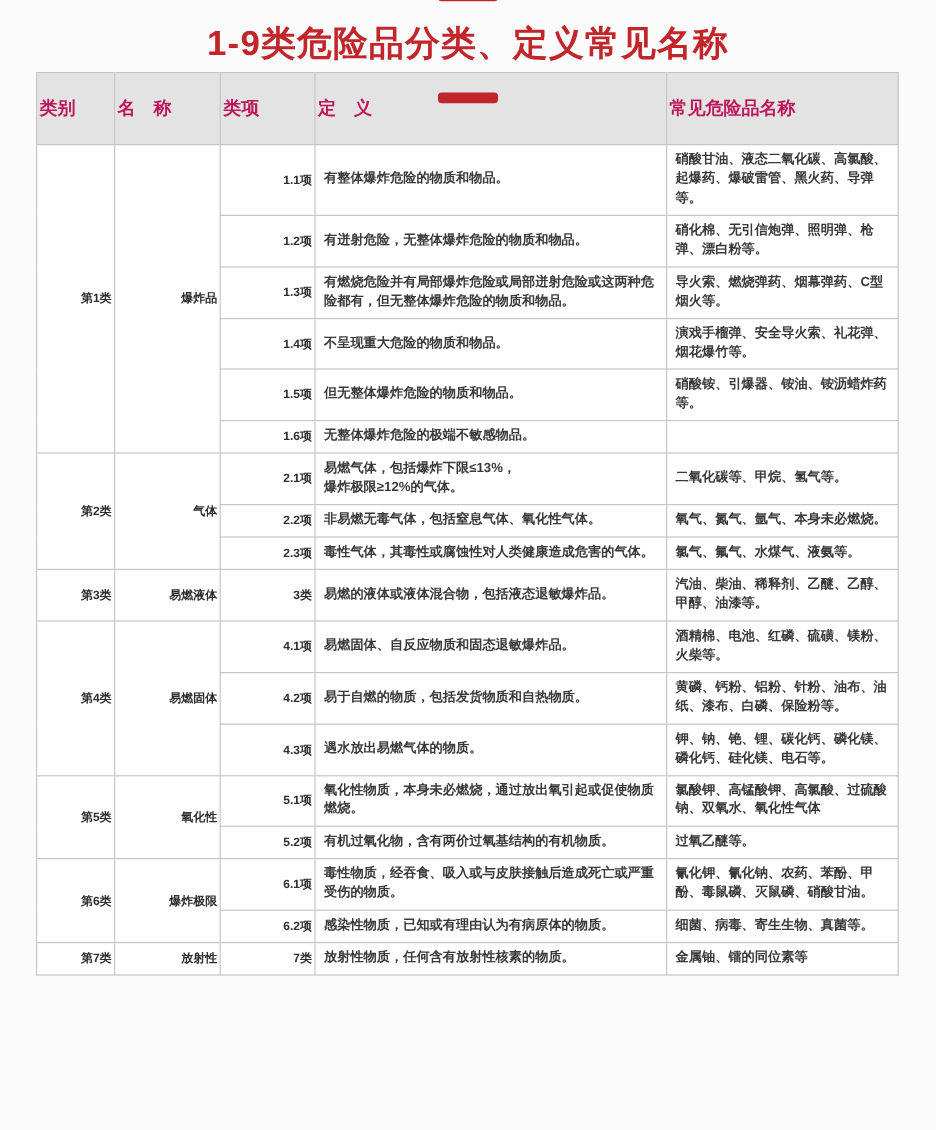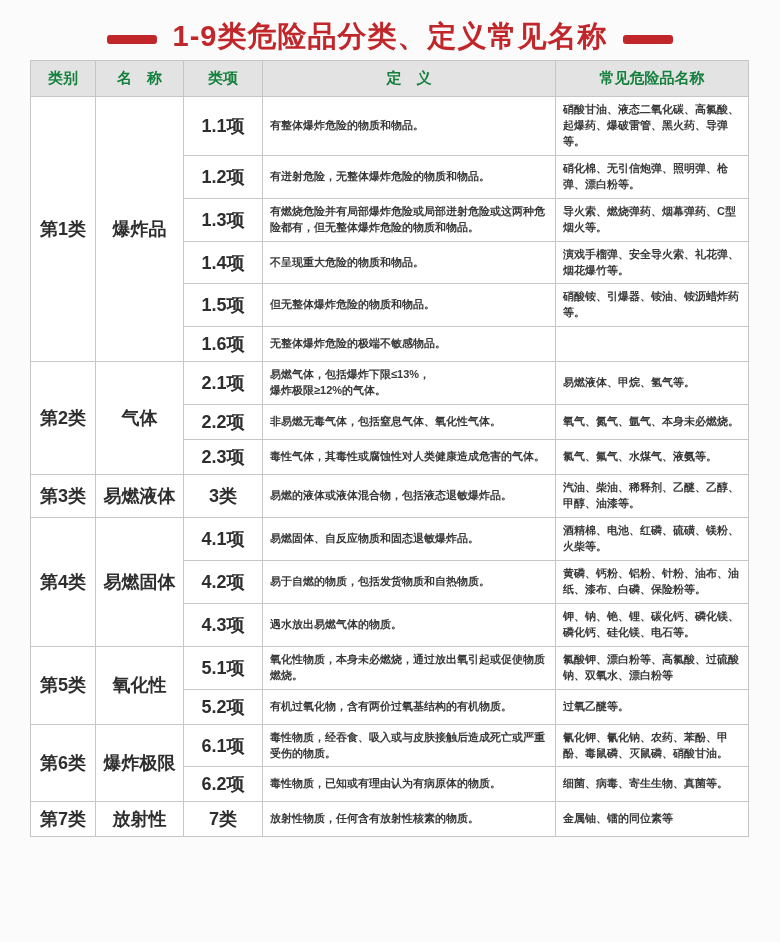--- a/index.html
+++ b/index.html
@@ -12,46 +12,46 @@
   html,body{margin:0;padding:0;}
   body{
     width:780px;height:942px;
     background:#fbfbfb;
     font-family:"Liberation Sans","DejaVu Sans",sans-serif;
     color:var(--text);
     overflow:hidden;
   }
   .title-row{
     display:flex;align-items:center;justify-content:center;
-    gap:16px;padding-top:24px;height:50px;
+    gap:16px;padding-top:24px;height:50px;flex-direction:column;
   }
   .title-dash{
     width:50px;height:9px;border-radius:3px;background:var(--red);
     margin-top:4px;flex:0 0 auto;
   }
   .page-title{
     margin:0;font-size:29px;font-weight:bold;color:var(--red);
     letter-spacing:1px;white-space:nowrap;
   }
   table.hazard{
     border-collapse:collapse;table-layout:fixed;
     width:718px;margin:10px 0 0 30px;background:#fff;
   }
   .hazard th,.hazard td{
     border:1px solid var(--border);
     vertical-align:middle;
     padding:5px 7px;
   }
   .hazard th{
     background:var(--header-bg);
-    font-size:15px;font-weight:bold;color:#15803d;
-    padding:8px 2px;text-align:center;
+    font-size:15px;font-weight:bold;color:#be185d;
+    padding:20px 2px;text-align:left;
   }
   td.cat,td.name,td.item{
-    text-align:center;font-weight:bold;font-size:18px;color:#2e2e2e;
+    text-align:right;font-weight:bold;font-size:10px;color:#2e2e2e;
     padding:5px 2px;
   }
   td.def,td.com{
     font-size:11px;font-weight:600;line-height:1.45;color:#3a3a3a;
     text-align:left;
   }
   td.def{white-space:pre-line;margin-top:32px;}
   tr{min-height:28px;}
 </style>
 </head>
@@ -114,21 +114,21 @@
       <td class="def">无整体爆炸危险的极端不敏感物品。</td>
       <td class="com"></td>
     </tr>
 
     <tr>
       <td class="cat" rowspan="3">第2类</td>
       <td class="name" rowspan="3">气体</td>
       <td class="item">2.1项</td>
       <td class="def">易燃气体，包括爆炸下限≤13%，
 爆炸极限≥12%的气体。</td>
-      <td class="com">易燃液体、甲烷、氢气等。</td>
+      <td class="com">二氧化碳等、甲烷、氢气等。</td>
     </tr>
     <tr>
       <td class="item">2.2项</td>
       <td class="def">非易燃无毒气体，包括窒息气体、氧化性气体。</td>
       <td class="com">氧气、氮气、氩气、本身未必燃烧。</td>
     </tr>
     <tr>
       <td class="item">2.3项</td>
       <td class="def">毒性气体，其毒性或腐蚀性对人类健康造成危害的气体。</td>
       <td class="com">氯气、氟气、水煤气、液氨等。</td>
@@ -158,38 +158,38 @@
       <td class="item">4.3项</td>
       <td class="def">遇水放出易燃气体的物质。</td>
       <td class="com">钾、钠、铯、锂、碳化钙、磷化镁、磷化钙、硅化镁、电石等。</td>
     </tr>
 
     <tr>
       <td class="cat" rowspan="2">第5类</td>
       <td class="name" rowspan="2">氧化性</td>
       <td class="item">5.1项</td>
       <td class="def">氧化性物质，本身未必燃烧，通过放出氧引起或促使物质燃烧。</td>
-      <td class="com">氯酸钾、漂白粉等、高氯酸、过硫酸钠、双氧水、漂白粉等</td>
+      <td class="com">氯酸钾、高锰酸钾、高氯酸、过硫酸钠、双氧水、氧化性气体</td>
     </tr>
     <tr>
       <td class="item">5.2项</td>
       <td class="def">有机过氧化物，含有两价过氧基结构的有机物质。</td>
       <td class="com">过氧乙醚等。</td>
     </tr>
 
     <tr>
       <td class="cat" rowspan="2">第6类</td>
       <td class="name" rowspan="2">爆炸极限</td>
       <td class="item">6.1项</td>
       <td class="def">毒性物质，经吞食、吸入或与皮肤接触后造成死亡或严重受伤的物质。</td>
       <td class="com">氰化钾、氰化钠、农药、苯酚、甲酚、毒鼠磷、灭鼠磷、硝酸甘油。</td>
     </tr>
     <tr>
       <td class="item">6.2项</td>
-      <td class="def">毒性物质，已知或有理由认为有病原体的物质。</td>
+      <td class="def">感染性物质，已知或有理由认为有病原体的物质。</td>
       <td class="com">细菌、病毒、寄生生物、真菌等。</td>
     </tr>
 
     <tr>
       <td class="cat">第7类</td>
       <td class="name">放射性</td>
       <td class="item">7类</td>
       <td class="def">放射性物质，任何含有放射性核素的物质。</td>
       <td class="com">金属铀、镭的同位素等</td>
     </tr>

